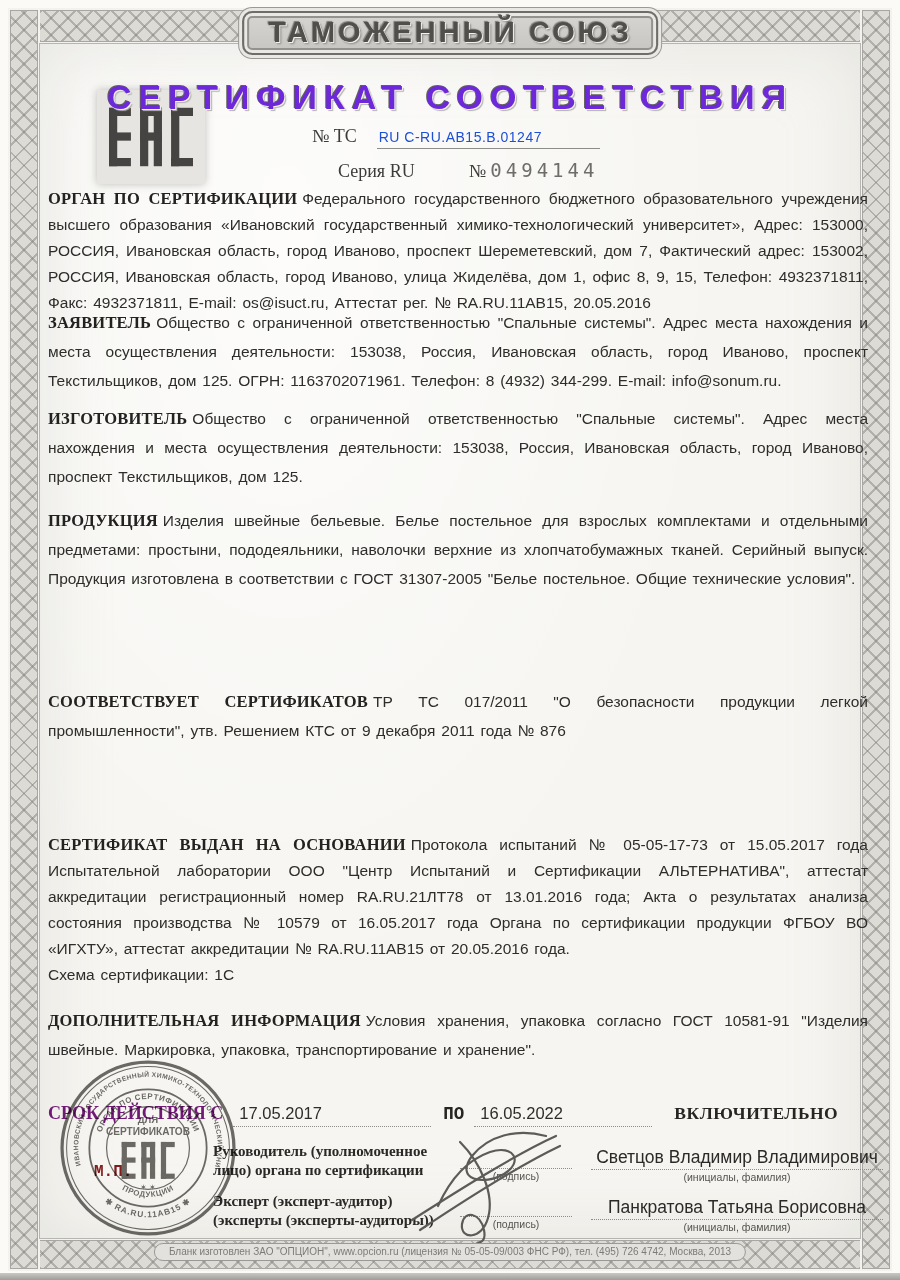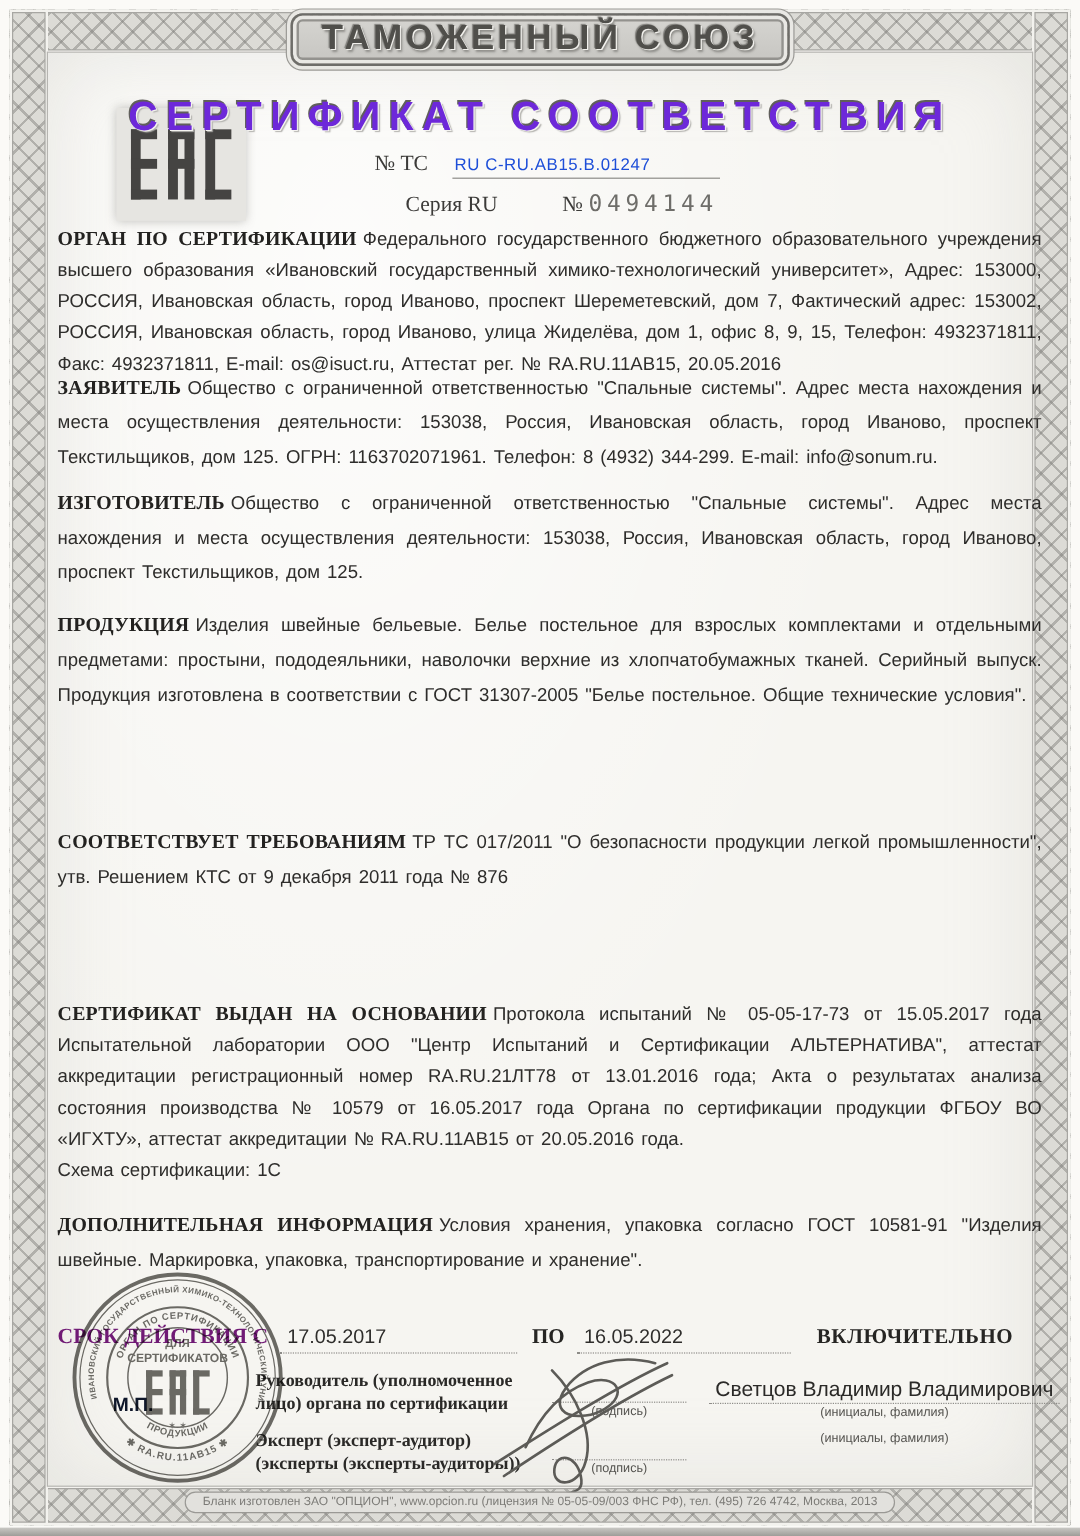--- a/index.html
+++ b/index.html
@@ -58,34 +58,34 @@
   .sec.oneline { text-align:left; }
   .sec .schema { display:block; text-align:left; }
 
   
   .validity { position:absolute; z-index:3; left:48px; top:1103px; width:822px;
               display:flex; align-items:baseline; white-space:nowrap; }
   .v-lbl { font-family:"Liberation Serif", serif; font-weight:bold; font-size:18px; color:#701a75; margin-right:10px; }
   .v-seg { font-size:16.5px; color:#2e2d2b; border-bottom:1.5px dotted #8d8c88; padding:0 4px 3px 6px; }
   .v-seg.from { width:188px; }
   .v-seg.to   { width:168px; }
-  .v-mid { font-family:Liberation Serif, serif; font-weight:bold; font-size:17.5px; color:#262523; margin:0 10px 0 12px; }
+  .v-mid { font-family:Liberation Mono, monospace; font-weight:bold; font-size:17.5px; color:#262523; margin:0 10px 0 12px; }
   .v-suffix { font-family:"Liberation Serif", serif; font-weight:bold; font-size:17.5px; color:#262523; margin-left:22px; letter-spacing:.5px; }
 
   
   .sign-block { position:absolute; z-index:3; left:213px; top:1142px; width:650px; }
   .sig-row { display:grid; grid-template-columns:228px 112px 292px; column-gap:19px; margin-bottom:9px; }
   .role { font-family:"Liberation Serif", serif; font-weight:bold; font-size:15px; line-height:19px; color:#2a2927; }
   .sig-cell .line { height:26px; border-bottom:1.5px dotted #8d8c88; }
   .sig-cell .line.short { height:24px; }
   .cap { font-size:10.5px; color:#555450; text-align:center; padding-top:1px; }
   .name-cell .nm { font-size:17.5px; color:#2b2a28; text-align:center; height:26px; display:flex; align-items:flex-end; justify-content:center;
                    border-bottom:1.5px dotted #8d8c88; padding-bottom:1px; white-space:nowrap; }
-  .mp { position:absolute; z-index:3; left:94px; top:1163px; font-family:Liberation Sans, sans-serif;
-        font-weight:bold; font-size:16px; color:#0f172a; }
+  .mp { position:absolute; z-index:3; left:94px; top:1163px; font-family:Liberation Mono, monospace;
+        font-weight:bold; font-size:16px; color:#7f1d1d; }
 
   
   .stamp { position:absolute; z-index:5; left:58px; top:1058px; opacity:.85; mix-blend-mode:multiply; }
   .stamp text { fill:#54534f; }
   .scribble { position:absolute; z-index:4; left:398px; top:1126px; }
 
   
   .footer-pill { position:absolute; z-index:5; left:50%; top:1243px; transform:translateX(-50%);
     font-size:10px; color:#7c7b77; white-space:nowrap; background:#e2e1dd;
     border:1px solid #9a9995; border-radius:9px; padding:2px 14px 3px; }
@@ -145,21 +145,21 @@
   <p class="sec" style="top:404px">
     <span class="lbl">ИЗГОТОВИТЕЛЬ</span><span class="txt">Общество с ограниченной ответственностью "Спальные системы". Адрес места нахождения и места осуществления деятельности: 153038, Россия, Ивановская область, город Иваново, проспект Текстильщиков, дом 125.</span>
   </p>
 
   <p class="sec" style="top:506px">
     <span class="lbl">ПРОДУКЦИЯ</span><span class="txt">Изделия швейные бельевые. Белье постельное для взрослых комплектами и отдельными предметами: простыни, пододеяльники, наволочки верхние из хлопчатобумажных тканей. Серийный выпуск. Продукция изготовлена в соответствии с ГОСТ 31307-2005 "Белье постельное. Общие технические условия".</span>
   </p>
 
 
   <p class="sec" style="top:687px">
-    <span class="lbl">СООТВЕТСТВУЕТ ТРЕБОВАНИЯМ</span><span class="txt">ТР ТС 017/2011    "О безопасности продукции легкой промышленности", утв. Решением КТС от 9 декабря 2011 года № 876</span>
+    <span class="lbl">СООТВЕТСТВУЕТ СЕРТИФИКАТОВ</span><span class="txt">ТР ТС 017/2011    "О безопасности продукции легкой промышленности", утв. Решением КТС от 9 декабря 2011 года № 876</span>
   </p>
 
   <p class="sec tight" style="top:832px">
     <span class="lbl">СЕРТИФИКАТ ВЫДАН НА ОСНОВАНИИ</span><span class="txt">Протокола испытаний № 05-05-17-73 от 15.05.2017 года Испытательной лаборатории ООО "Центр Испытаний и Сертификации АЛЬТЕРНАТИВА", аттестат аккредитации регистрационный номер RA.RU.21ЛТ78 от 13.01.2016 года; Акта о результатах анализа состояния производства № 10579 от 16.05.2017 года Органа по сертификации продукции ФГБОУ ВО «ИГХТУ», аттестат аккредитации № RA.RU.11АВ15 от 20.05.2016 года.</span>
     <span class="schema">Схема сертификации: 1С</span>
   </p>
 
   <p class="sec" style="top:1006px">
     <span class="lbl">ДОПОЛНИТЕЛЬНАЯ ИНФОРМАЦИЯ</span><span class="txt">Условия хранения, упаковка согласно ГОСТ 10581-91 "Изделия швейные. Маркировка, упаковка, транспортирование и хранение".</span>
   </p>
@@ -184,20 +184,21 @@
         <div class="cap">(инициалы, фамилия)</div>
       </div>
     </div>
     <div class="sig-row">
       <div class="role">Эксперт (эксперт-аудитор) (эксперты (эксперты-аудиторы))</div>
       <div class="sig-cell">
         <div class="line short"></div>
         <div class="cap">(подпись)</div>
       </div>
       <div class="name-cell">
+        <div class="nm">Панкратова Татьяна Борисовна</div>
         <div class="cap">(инициалы, фамилия)</div>
       </div>
     </div>
   </div>
 
   <div class="mp">М.П.</div>
 
   <svg class="stamp" width="180" height="180" viewBox="0 0 178 178">
     <defs>
       <path id="arc-outer-top" d="M23.5,109.3 A69,69 0 1 1 154.5,109.3"></path>

